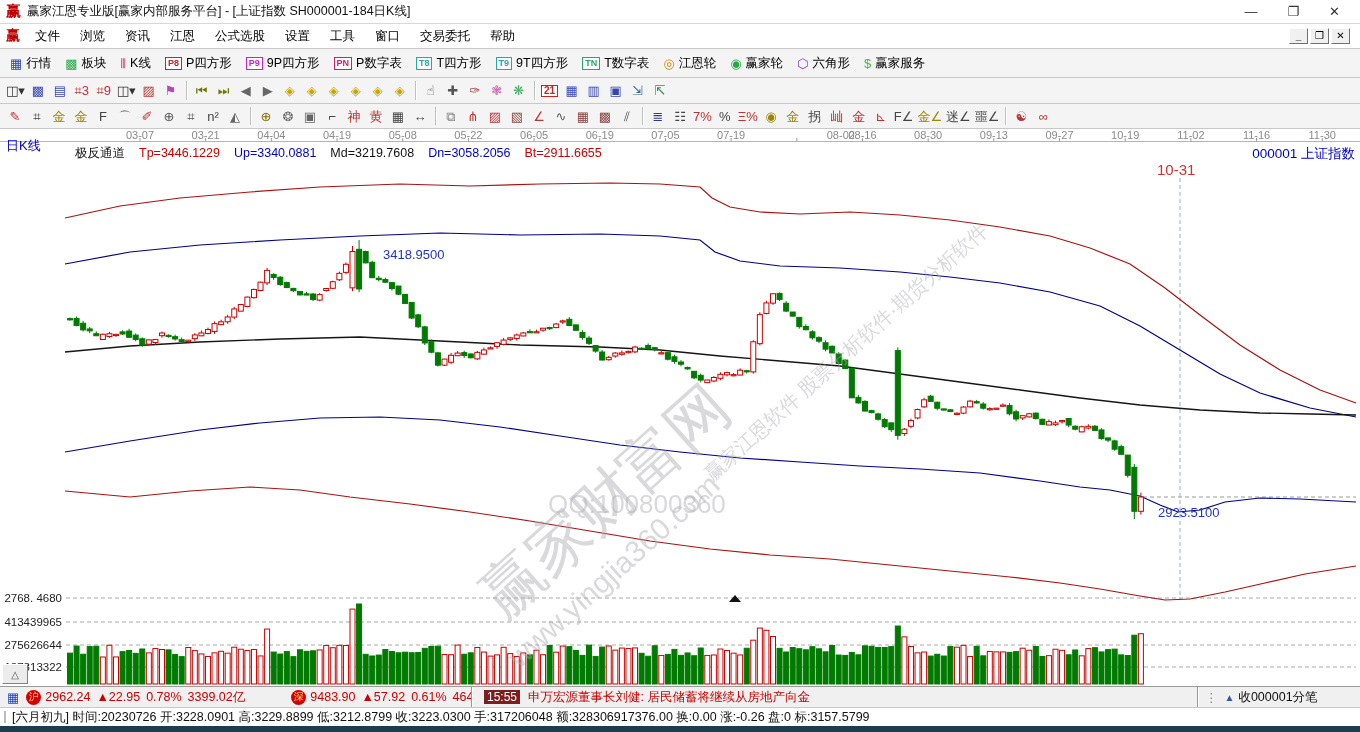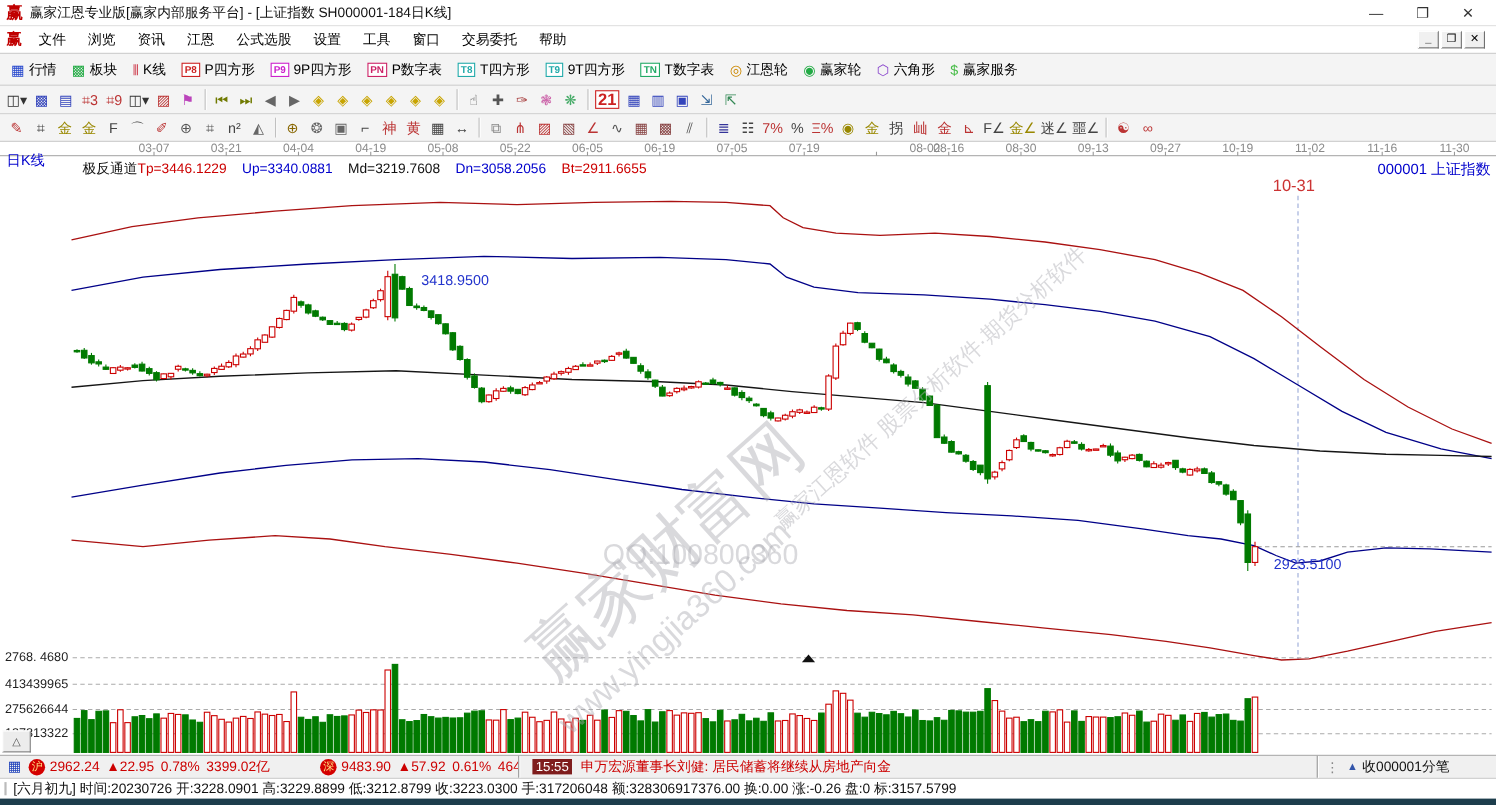--- a/index.html
+++ b/index.html
@@ -22,30 +22,30 @@
             display:flex;align-items:center;justify-content:center;font-size:10px;font-weight:bold;line-height:1;}
   
   .toolbar{display:flex;align-items:center;background:#f4f4f4;border-bottom:1px solid #c8c8c8;padding:0 4px;}
   .tb1{height:29px;gap:2px;}
   .tb2{height:26px;}
   .tb3{height:25px;}
   .tb-btn{display:flex;align-items:center;gap:4px;padding:2px 6px;font-size:12.5px;}
   .tb-ico{font-size:13px;line-height:1;}
   .tb-ico.boxed{font-size:9px;font-weight:bold;border:1px solid;padding:1px 2px;line-height:1;background:#fff;}
   .icell{min-width:22px;height:20px;display:flex;align-items:center;justify-content:center;font-size:13px;line-height:1;padding:0 2px;}
-  .icell.boxed{font-size:15px;font-weight:bold;}
+  .icell.boxed{font-size:10px;font-weight:bold;}
   .icell.boxed i{font-style:normal;border:1px solid #cc2222;padding:0 2px;background:#fff;}
   .sep{width:1px;align-self:stretch;margin:3px 4px;background:#c0c0c0;box-shadow:1px 0 0 #ffffff;}
   
   .chart{position:relative;height:557px;background:#fff;overflow:hidden;}
   .chart svg{position:absolute;left:0;top:0;}
   .date-lab{position:absolute;top:0;transform:translateX(-50%);font-size:11px;color:#8a8a8a;white-space:nowrap;}
   .kline-lab{position:absolute;left:6px;top:8px;color:#0000cc;font-size:13px;}
   .ind-row{position:absolute;left:75px;top:16px;font-size:12.5px;white-space:nowrap;}
-  .ind-row .nm{color:#111;}
+  .ind-row .nm{color:#111;margin-right:14px;}
   .ind-row span.v{margin-right:14px;}
   .right-lab{position:absolute;right:5px;top:16px;color:#0000cc;font-size:13.5px;}
   .ann{position:absolute;font-size:13px;white-space:nowrap;}
   .ann.blue{color:#2233cc;}
   .ann.red{color:#cc3333;}
   .ylab{position:absolute;font-size:11.5px;color:#222;width:60px;text-align:right;left:2px;}
   .wm{position:absolute;color:rgba(170,170,178,0.45);white-space:nowrap;pointer-events:none;}
   .expand-btn{position:absolute;left:2px;top:535px;width:26px;height:20px;background:#ececec;
               border:1px solid;border-color:#fff #808080 #808080 #fff;font-size:10px;color:#555;padding:0;}
   

